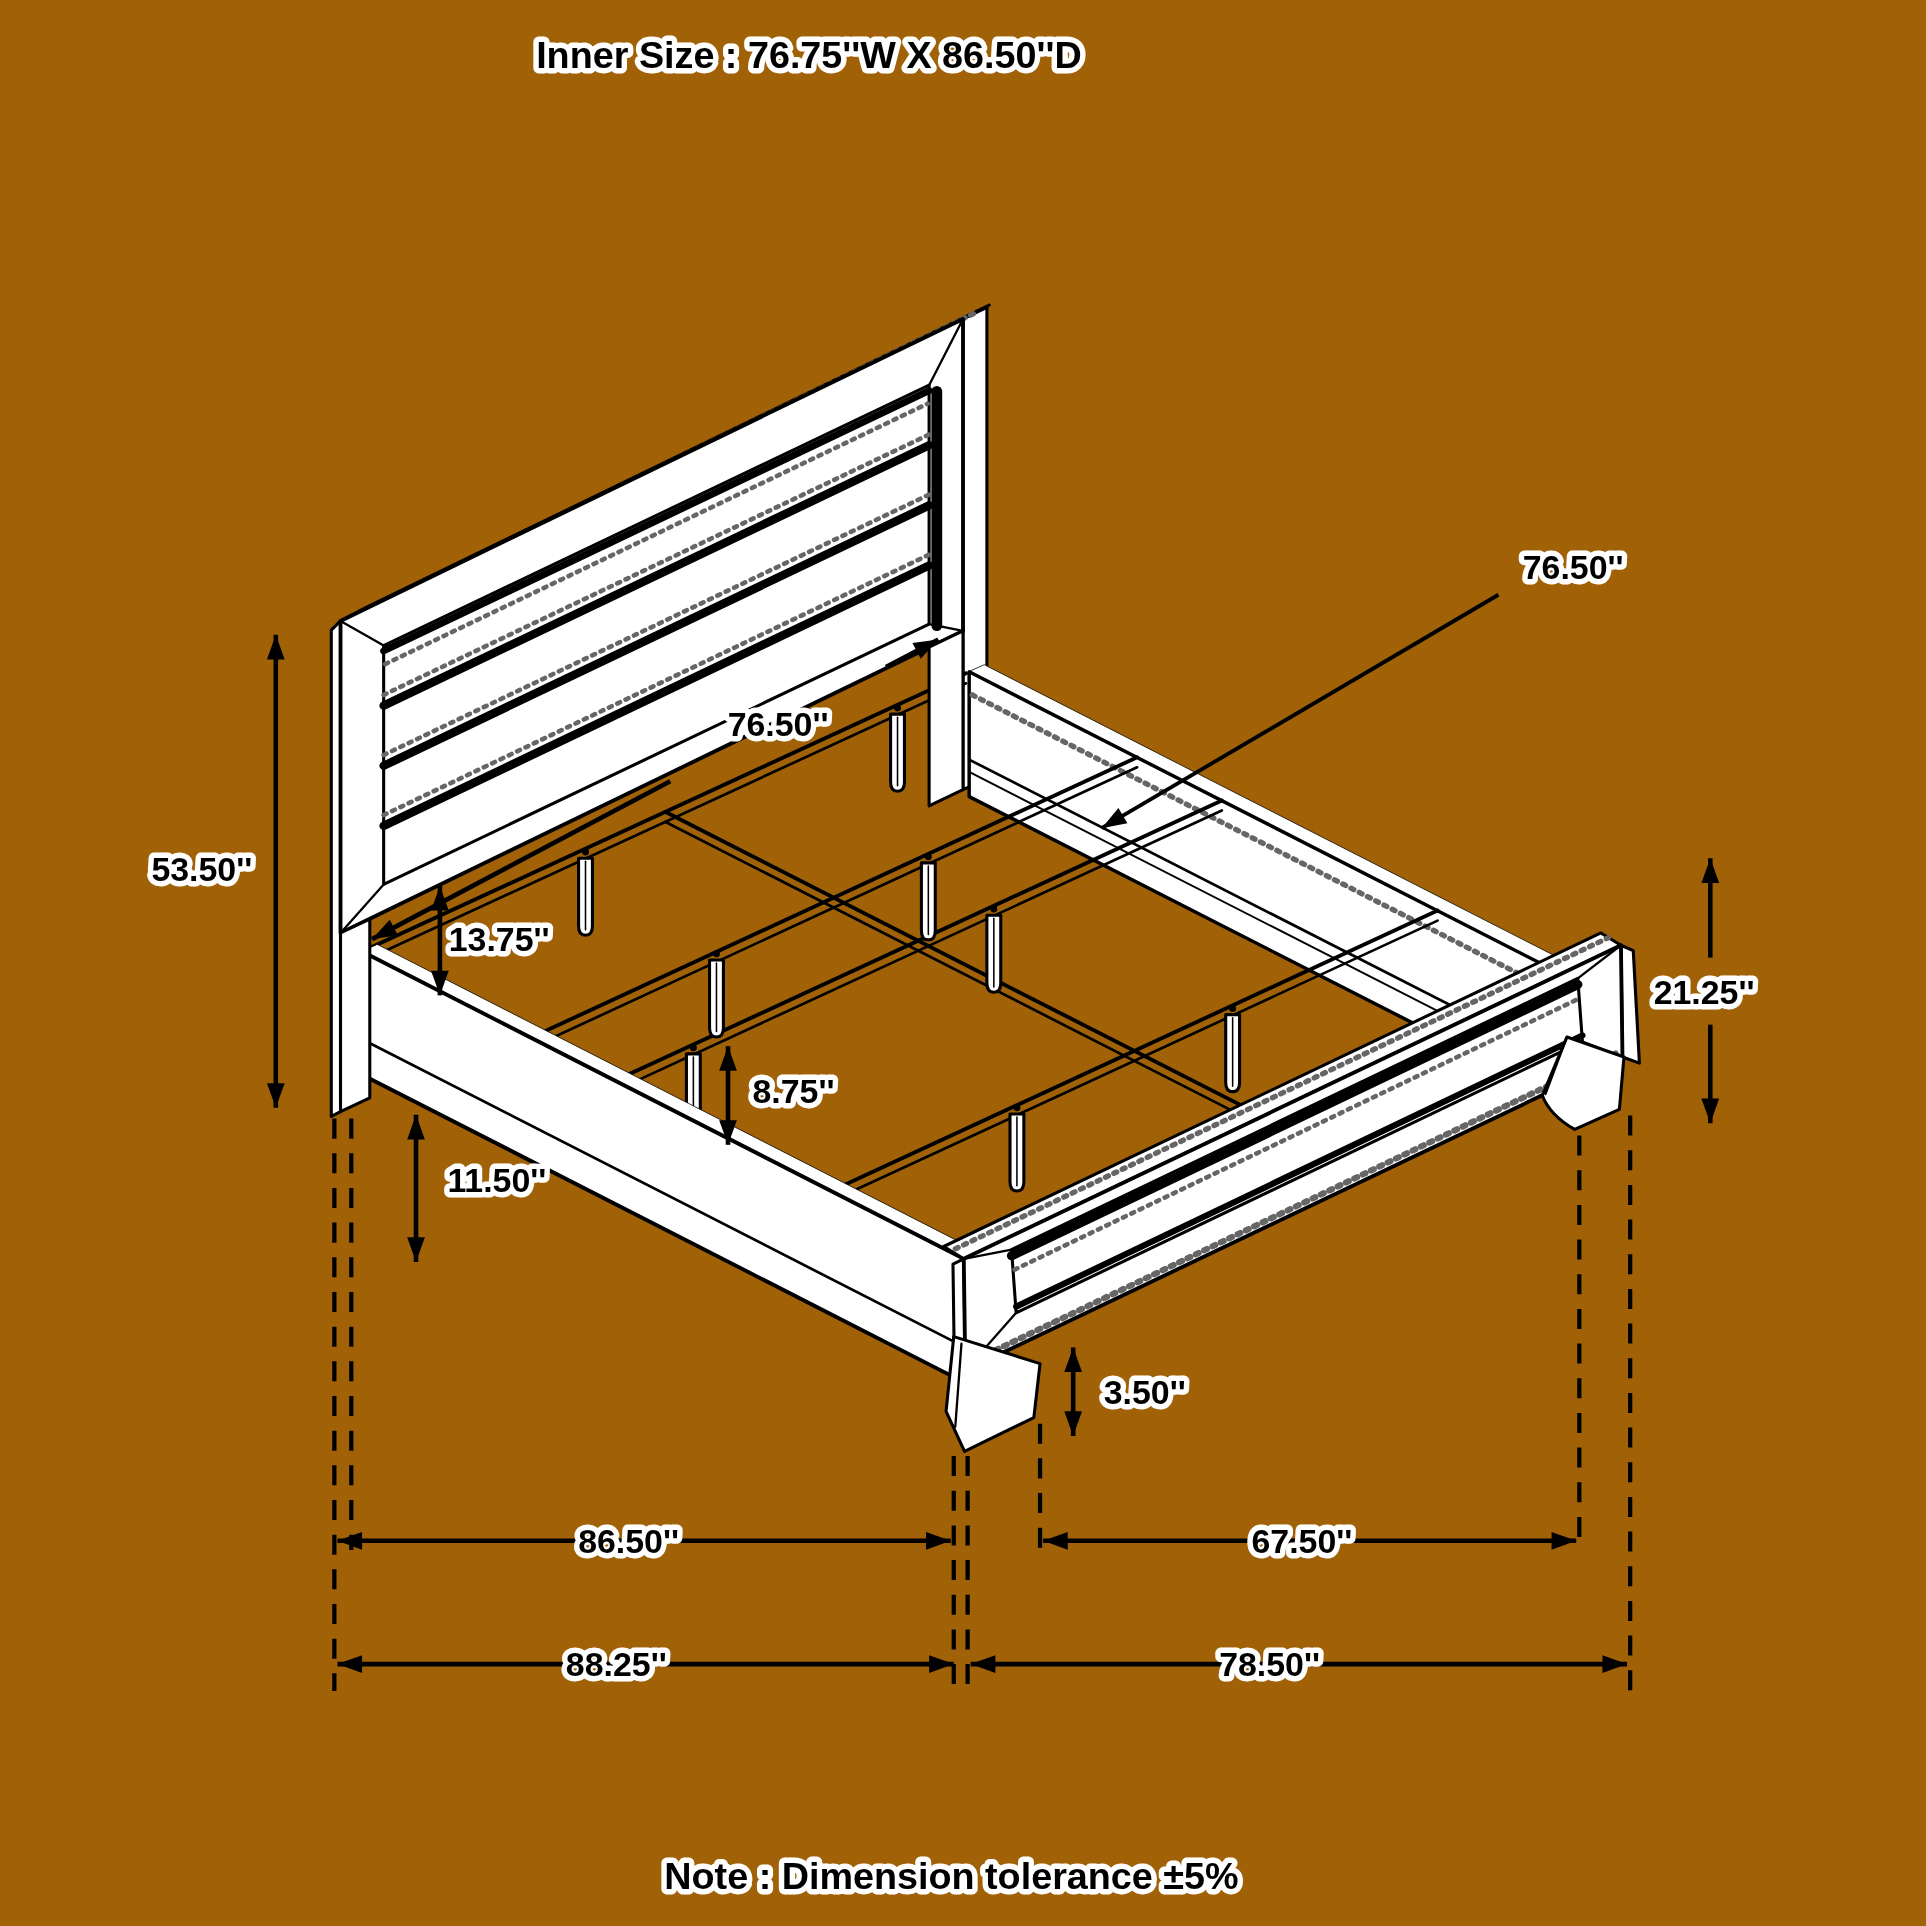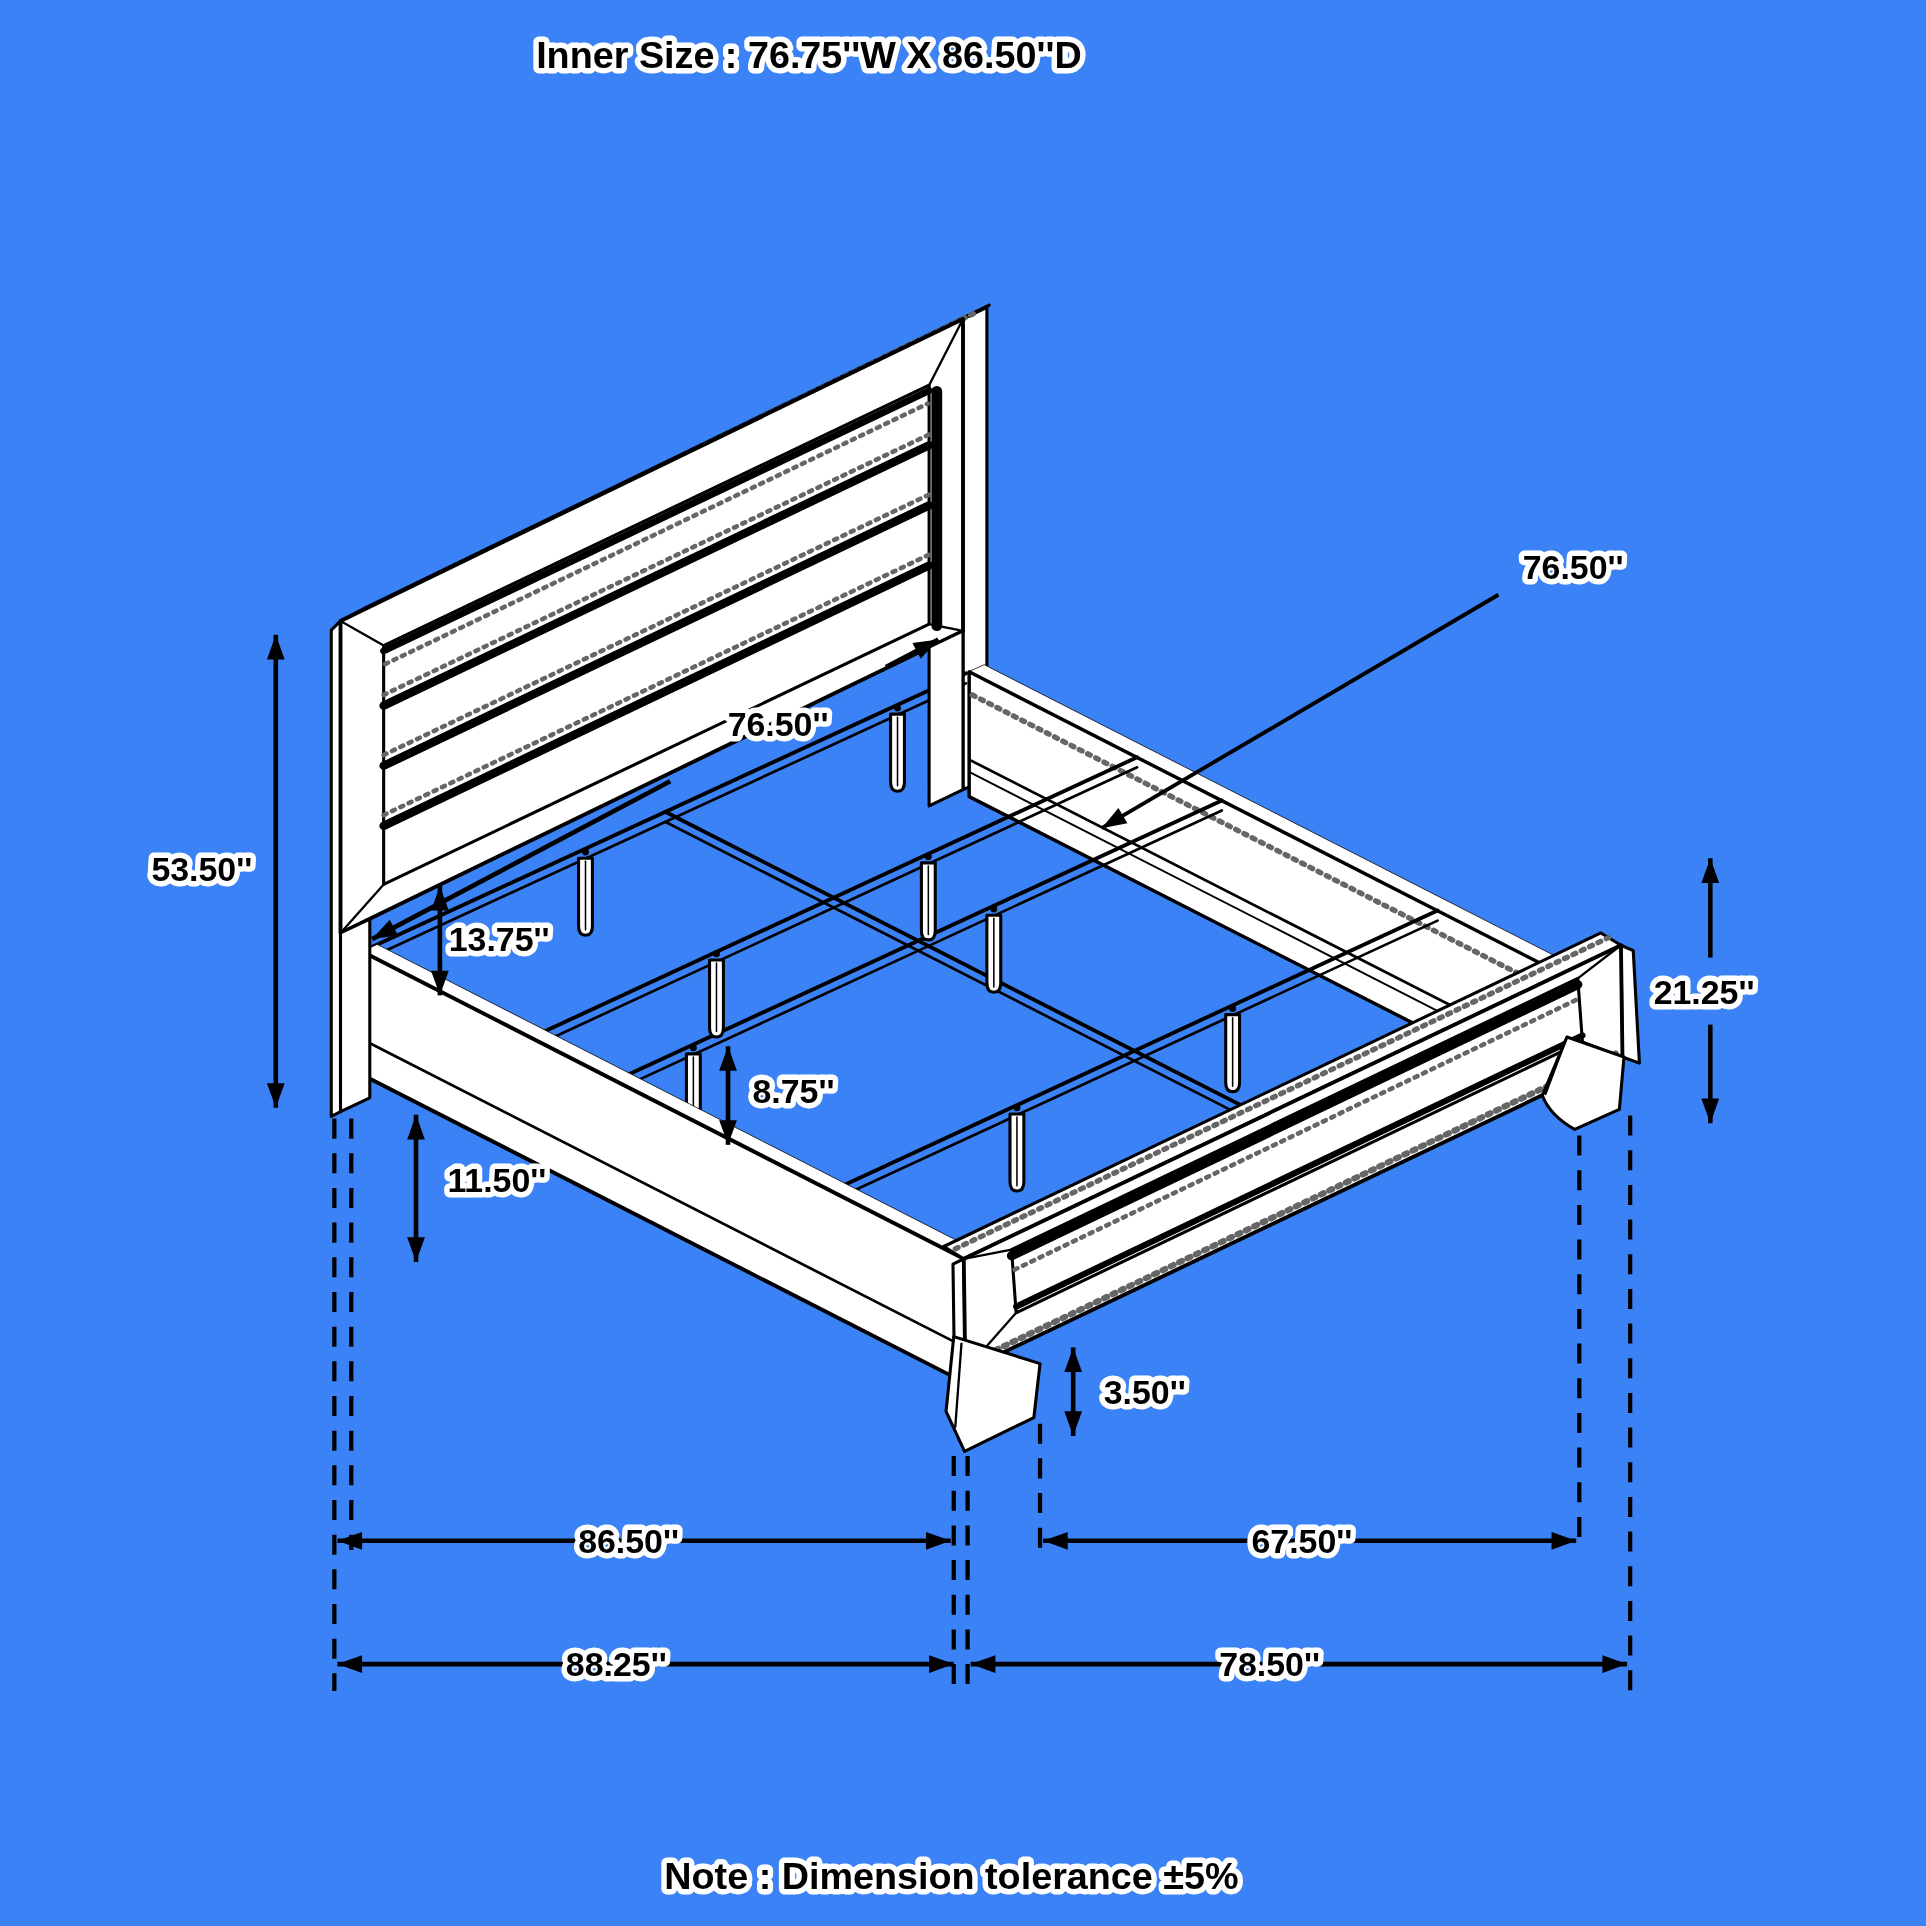--- a/index.html
+++ b/index.html
@@ -1,16 +1,16 @@
 <!DOCTYPE html>
 <html style="font-size:12.3px"><head>
 <meta charset="utf-8">
 <style>
   html,body{margin:0;padding:0;background:#fff;}
-  .stage{position:relative;width:1926px;height:1926px;background:#3b82f6;overflow:hidden;}
+  .stage{position:relative;width:1926px;height:1926px;background:#a16207;overflow:hidden;}
   svg{display:block;}
   text{font-family:"Liberation Sans","DejaVu Sans",sans-serif;font-weight:bold;fill:#000;
        paint-order:stroke;stroke:#ffffff;stroke-width:14px;stroke-linejoin:round;}
   .dim{font-size:44px;}
   .big{font-size:49px;}
 </style>
 </head>
 <body>
 
 <div class="stage">

